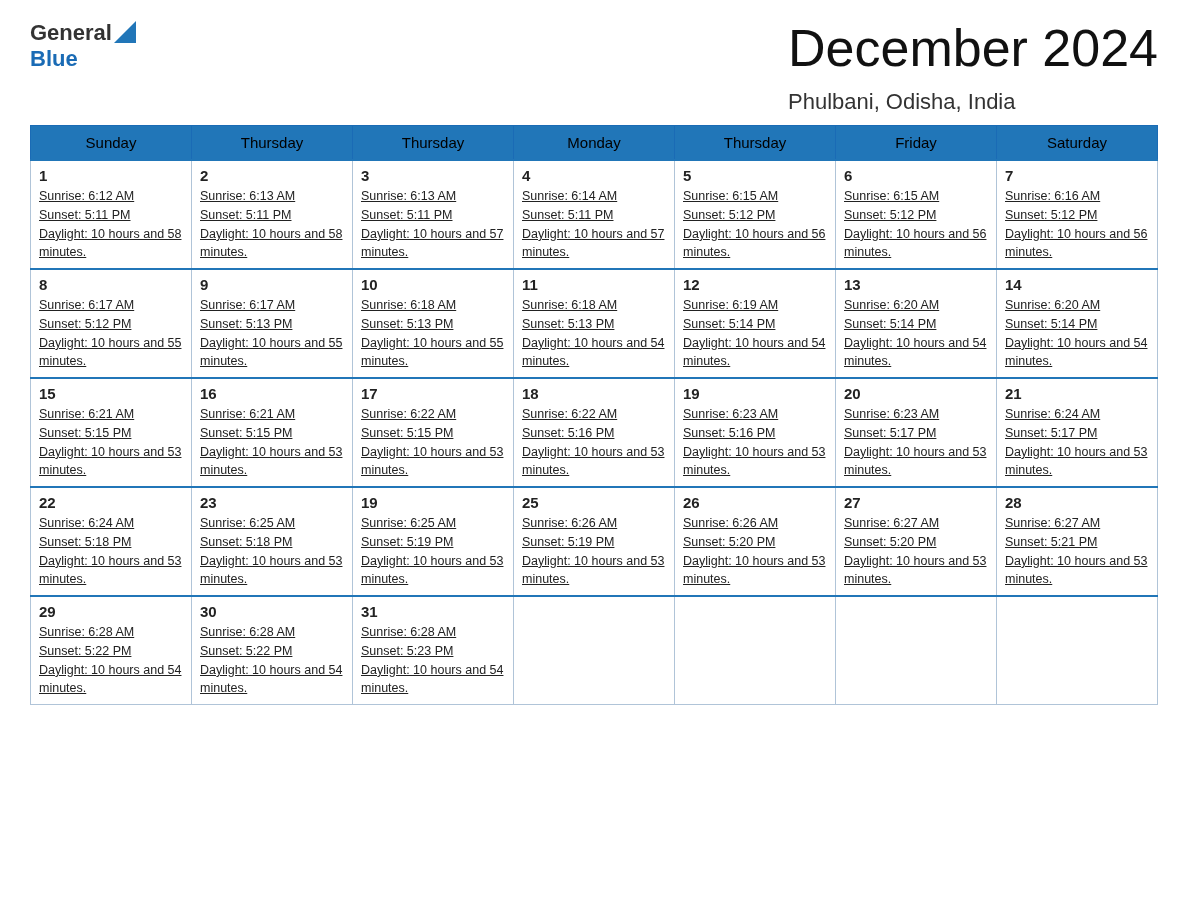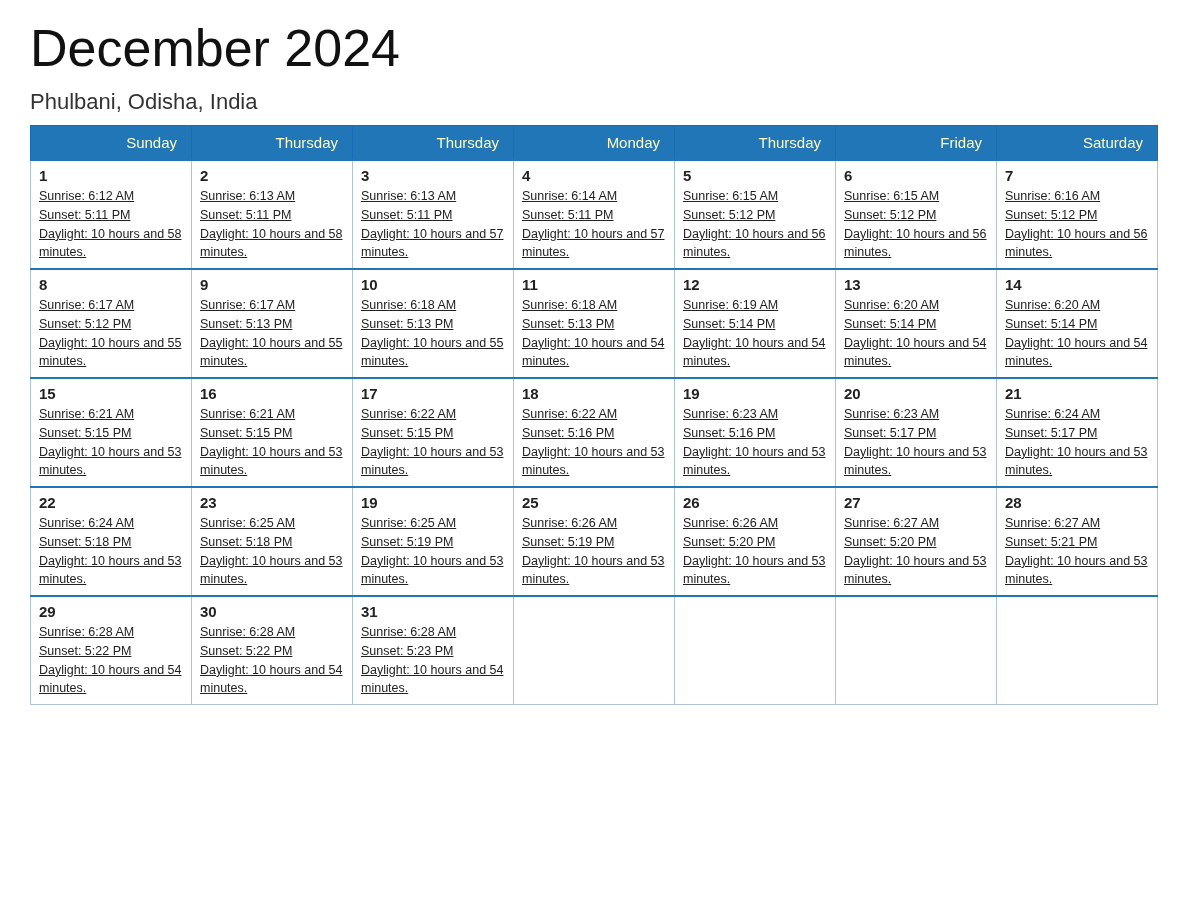--- a/index.html
+++ b/index.html
@@ -49,25 +49,25 @@
       color: #333;
       margin-top: 12px;
     }
     .calendar {
       width: 100%;
       border-collapse: collapse;
       margin-top: 10px;
     }
     .calendar th {
       background-color: #2176b8;
-      color: #fef9c3;
+      color: #000000;
       font-size: 15px;
       font-weight: normal;
       padding: 8px 14px;
-      text-align: right;
+      text-align: center;
       border: 1px solid #1a6bb5;
     }
     .calendar td {
       border: 1px solid #b0c4d8;
       vertical-align: top;
       padding: 6px 8px;
       font-size: 13px;
       color: #222;
       width: calc(100%/7);
       min-height: 90px;
@@ -91,20 +91,31 @@
       border-top: 2px solid #2176b8;
     }
     .empty-cell {
       background: #fff;
     }
   </style>
 </head>
 <body>
 
 <div class="header-row">
+  <div class="logo-wrapper">
+    <div class="logo-line1">
+      <span class="logo-text-general">General</span>
+      <svg width="22" height="22" viewBox="0 0 22 22" style="margin-left:2px;margin-bottom:2px;">
+        <polygon points="0,22 22,22 22,0" fill="#2176b8"></polygon>
+      </svg>
+    </div>
+    <div>
+      <span class="logo-blue">Blue</span>
+    </div>
+  </div>
   <div class="title-block">
     <div class="month-title">December 2024</div>
     <div class="location-title">Phulbani, Odisha, India</div>
   </div>
 </div>
 
 <table class="calendar">
   <thead>
     <tr id="weekday-header">
         <th>Sunday</th>

